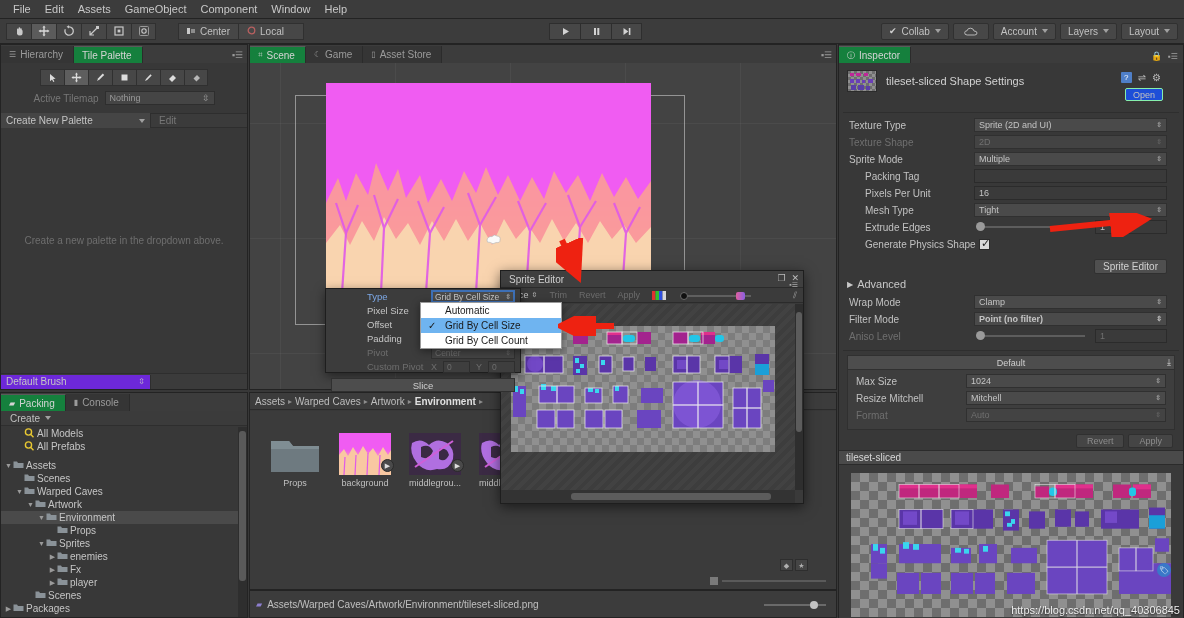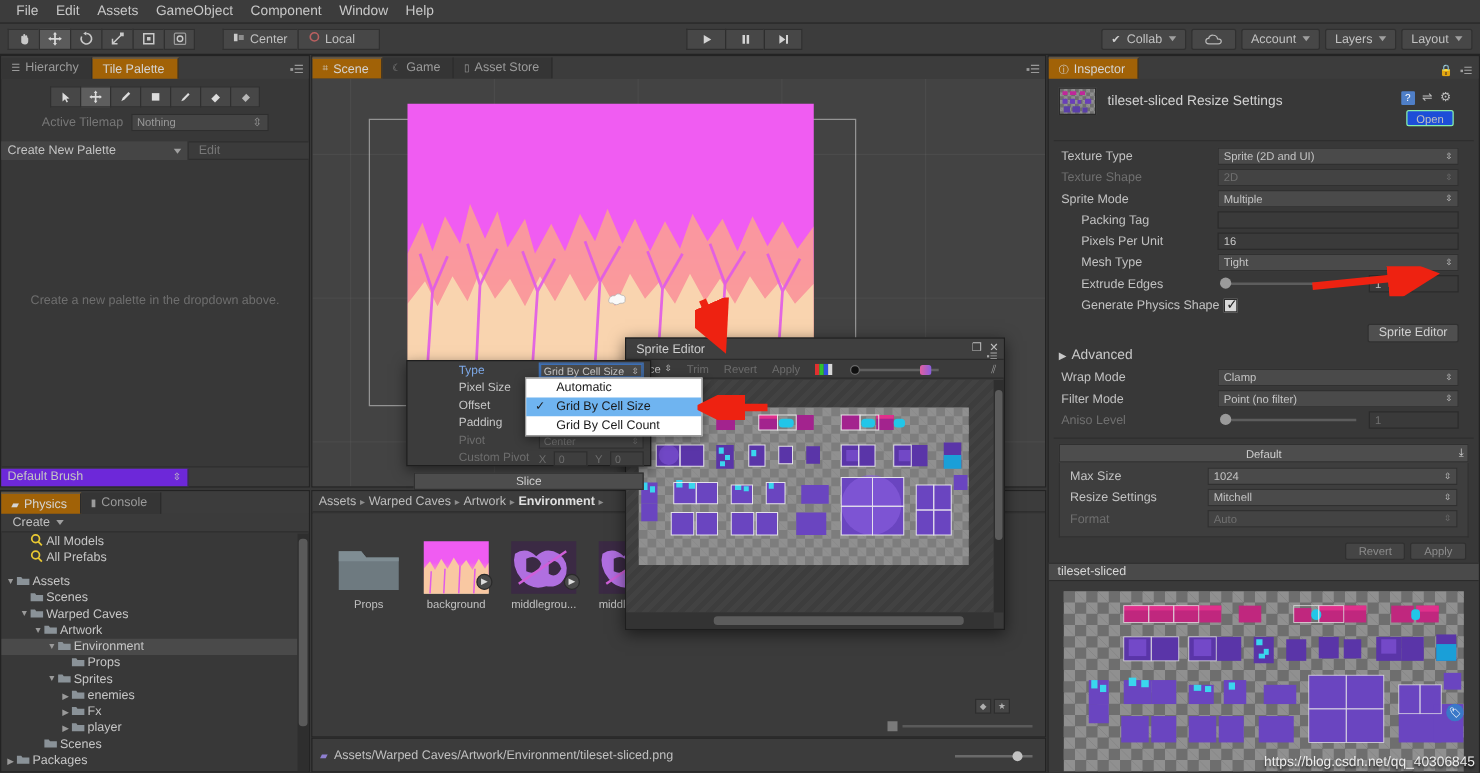--- a/index.html
+++ b/index.html
@@ -35,21 +35,21 @@
   .rightgrp{ position:absolute; right:6px; display:flex; gap:4px; align-items:center;}
   .rbtn{ height:17px; padding:0 7px; background:#474747; border:1px solid #303030; border-radius:2px;
          display:flex;align-items:center;gap:5px; font-size:10px; color:#c2c2c2;}
   .caret{ width:0;height:0;border-left:3px solid transparent;border-right:3px solid transparent;border-top:4px solid #a0a0a0;}
 
   
   .panel{ position:absolute; background:#383838; border:1px solid #232323; }
   .tabrow{ height:18px; background:#3c3c3c; display:flex; align-items:flex-end; position:relative;}
   .tab{ height:17px; padding:0 10px 0 8px; display:flex;align-items:center;gap:4px; font-size:10px;
         color:#9b9b9b; background:#353535; border-right:1px solid #2b2b2b;}
-  .tab.active{ background:#a16207; color:#d4d4d4; border-top:1px solid #5a5a5a;}
+  .tab.active{ background:#15803d; color:#d4d4d4; border-top:1px solid #5a5a5a;}
   .tabmenu{ position:absolute; right:4px; bottom:3px; color:#9a9a9a; font-size:9px;}
 
   
   #tilepalette{ left:0; top:44px; width:248px; height:346px; }
   .tp-tools{ display:flex; justify-content:center; padding:6px 0 2px; gap:0;}
   .tp-tool{ width:24px;height:17px; background:#474747; border:1px solid #303030; border-right:none;
             display:flex;align-items:center;justify-content:center;}
   .tp-tool:last-child{ border-right:1px solid #303030;}
   .tp-tool.sel{ background:#5e5e5e;}
   .tp-row{ display:flex; align-items:center; padding:3px 0 0 0; justify-content:center; gap:6px;}
@@ -385,21 +385,21 @@
         <span>Default Brush</span>
         <span style="font-size:8px">⇳</span>
       </div>
     </div>
   </div>
 
   <div class="panel" id="project">
     <div class="tabrow">
       <div class="tab active">
         <span style="font-size:8px">▰</span>
-        <span>Physics</span>
+        <span>Packing</span>
       </div>
       <div class="tab">
         <span style="font-size:8px">▮</span>
         <span>Console</span>
       </div>
     </div>
     <div class="createrow">
       <div class="createbtn">
         <span>Create</span>
         <span class="caret"></span>
@@ -728,21 +728,21 @@
               <rect x="14" y="9" width="3" height="3"></rect>
               <rect x="20" y="8" width="5" height="4"></rect>
             </g>
             <g fill="#5a3fa8">
               <rect x="3" y="14" width="5" height="5"></rect>
               <rect x="10" y="14" width="6" height="5"></rect>
               <rect x="18" y="15" width="4" height="4"></rect>
             </g>
           </svg>
       </div>
-      <div class="ins-title">tileset-sliced Resize Settings</div>
+      <div class="ins-title">tileset-sliced Shape Settings</div>
       <div class="ins-icons">
         <span style="display:inline-block;width:11px;height:11px;background:#4f7fc8;color:#fff;font-size:8px;text-align:center;line-height:11px;border-radius:1px">?</span>
         <span style="color:#bbb;font-size:10px">⇌</span>
         <span style="color:#bbb;font-size:10px">⚙</span>
       </div>
       <div class="openbtn">Open</div>
     </div>
 
     <div class="sep" style="margin-top:16px"></div>
 
@@ -828,21 +828,21 @@
           <div class="fctl" style="display: flex; ">
             <div class="fdrop" style="flex: 1 1 0%;">
               <span>Clamp</span>
               <span style="font-size:7px">⇳</span>
             </div>
           </div>
         </div>
         <div class="frow">
           <div class="flab">Filter Mode</div>
           <div class="fctl" style="display: flex; align-items: center;">
-            <div class="fdrop" style="flex: 1 1 0%;">
+            <div class="fdrop" style="flex: 1 1 0%; font-weight: bold;">
               <span>Point (no filter)</span>
               <span style="font-size:7px">⇳</span>
             </div>
           </div>
         </div>
         <div class="frow">
           <div class="flab dim">Aniso Level</div>
           <div class="fctl" style="display: flex; align-items: center;">
             <div class="slider">
               <div class="strack"></div>
@@ -864,21 +864,21 @@
           <div class="frow" style="padding: 0px 8px;">
             <div class="flab" style="width: 110px;">Max Size</div>
             <div class="fctl" style="display: flex; align-items: center;">
               <div class="fdrop" style="flex: 1 1 0%;">
                 <span>1024</span>
                 <span style="font-size:7px">⇳</span>
               </div>
             </div>
           </div>
           <div class="frow" style="padding: 0px 8px;">
-            <div class="flab" style="width: 110px;">Resize Settings</div>
+            <div class="flab" style="width: 110px;">Resize Mitchell</div>
             <div class="fctl" style="display: flex; align-items: center;">
               <div class="fdrop" style="flex: 1 1 0%;">
                 <span>Mitchell</span>
                 <span style="font-size:7px">⇳</span>
               </div>
             </div>
           </div>
           <div class="frow" style="padding: 0px 8px;">
             <div class="flab dim" style="width: 110px;">Format</div>
             <div class="fctl" style="display: flex; align-items: center;">

